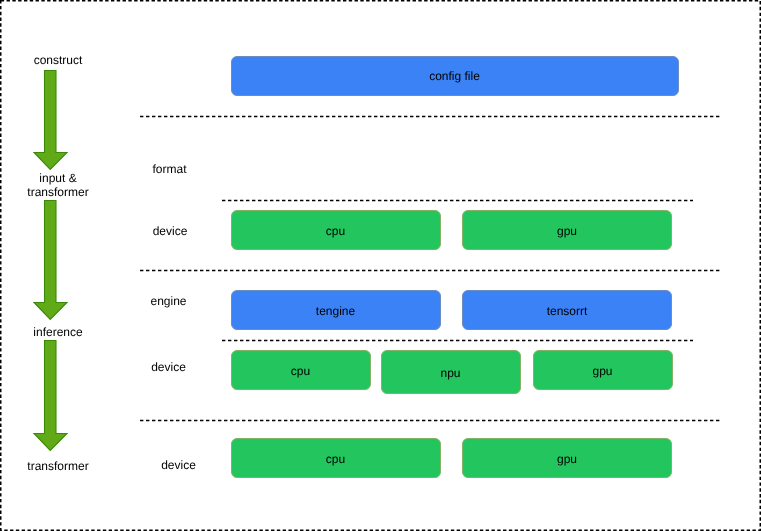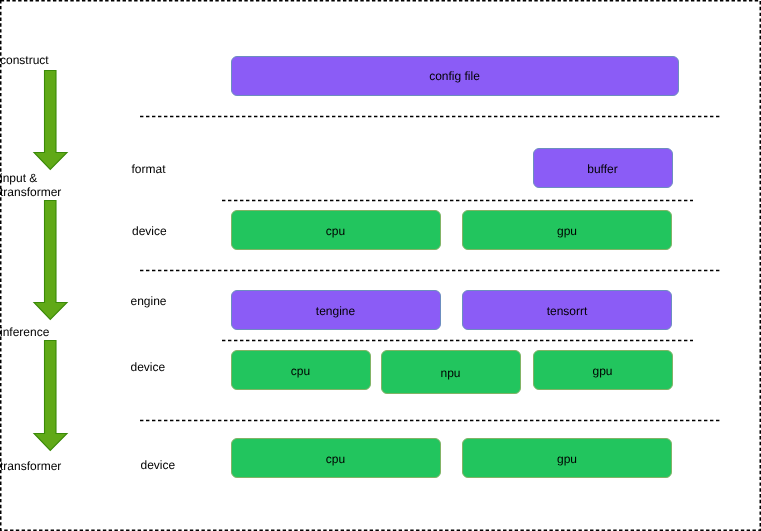--- a/index.html
+++ b/index.html
@@ -4,27 +4,27 @@
 <title>pipeline diagram</title>
 <style>
   html,body{margin:0;padding:0;}
   body{width:761px;height:531px;background:#ffffff;
        font-family:"Liberation Sans",sans-serif;font-size:12px;color:#000000;
        -webkit-font-smoothing:antialiased;text-rendering:geometricPrecision;
        transform:translateZ(0);}
   .canvas{position:absolute;left:0;top:0;width:761px;height:531px;overflow:hidden;}
   svg.vec{position:absolute;left:0;top:0;}
   .lbl{position:absolute;white-space:nowrap;line-height:14px;color:#000000;}
-  .ctr{text-align:left;}
+  .ctr{text-align:center;padding-left:8px;}
   .box{position:absolute;border-radius:6px;box-sizing:border-box;
        display:flex;align-items:center;justify-content:center;
        transform:translateZ(0);}
   .box span{transform:translateZ(0);position:relative;top:0.5px;}
   .box.wide span{top:-0.5px;}
-  .blue{background:#8b5cf6;border:1px solid #6c8ebf;}
+  .blue{background:#3b82f6;border:1px solid #6c8ebf;}
   .green{background:#22c55e;border:1px solid #82b366;}
 </style>
 </head>
 <body>
 
 <div class="canvas">
 
   <svg class="vec" width="761" height="531">
     <rect x="0.75" y="0.75" width="759.5" height="529.5" fill="none" stroke="#000000" stroke-width="1.5" stroke-dasharray="3.4 2.4"></rect>
 
@@ -57,23 +57,20 @@
   <div class="lbl ctr" style="left:131.5px;top:162px;width:60px;">format</div>
   <div class="lbl ctr" style="left:132px;top:224px;width:60px;">device</div>
   <div class="lbl ctr" style="left:130.5px;top:294px;width:60px;">engine</div>
   <div class="lbl ctr" style="left:130.5px;top:360px;width:60px;">device</div>
   <div class="lbl ctr" style="left:140.5px;top:458px;width:60px;">device</div>
 
   <div class="box blue wide" style="left:230.5px;top:56px;width:448px;height:40px;">
       <span>config file</span>
     </div>
 
-  <div class="box blue" style="left:532.5px;top:148px;width:140px;height:40px;">
-      <span>buffer</span>
-    </div>
 
   <div class="box green" style="left:230.5px;top:210px;width:210px;height:40px;">
       <span>cpu</span>
     </div>
   <div class="box green" style="left:462px;top:210px;width:210px;height:40px;">
       <span>gpu</span>
     </div>
 
   <div class="box blue" style="left:230.5px;top:290px;width:210px;height:40px;">
       <span>tengine</span>

